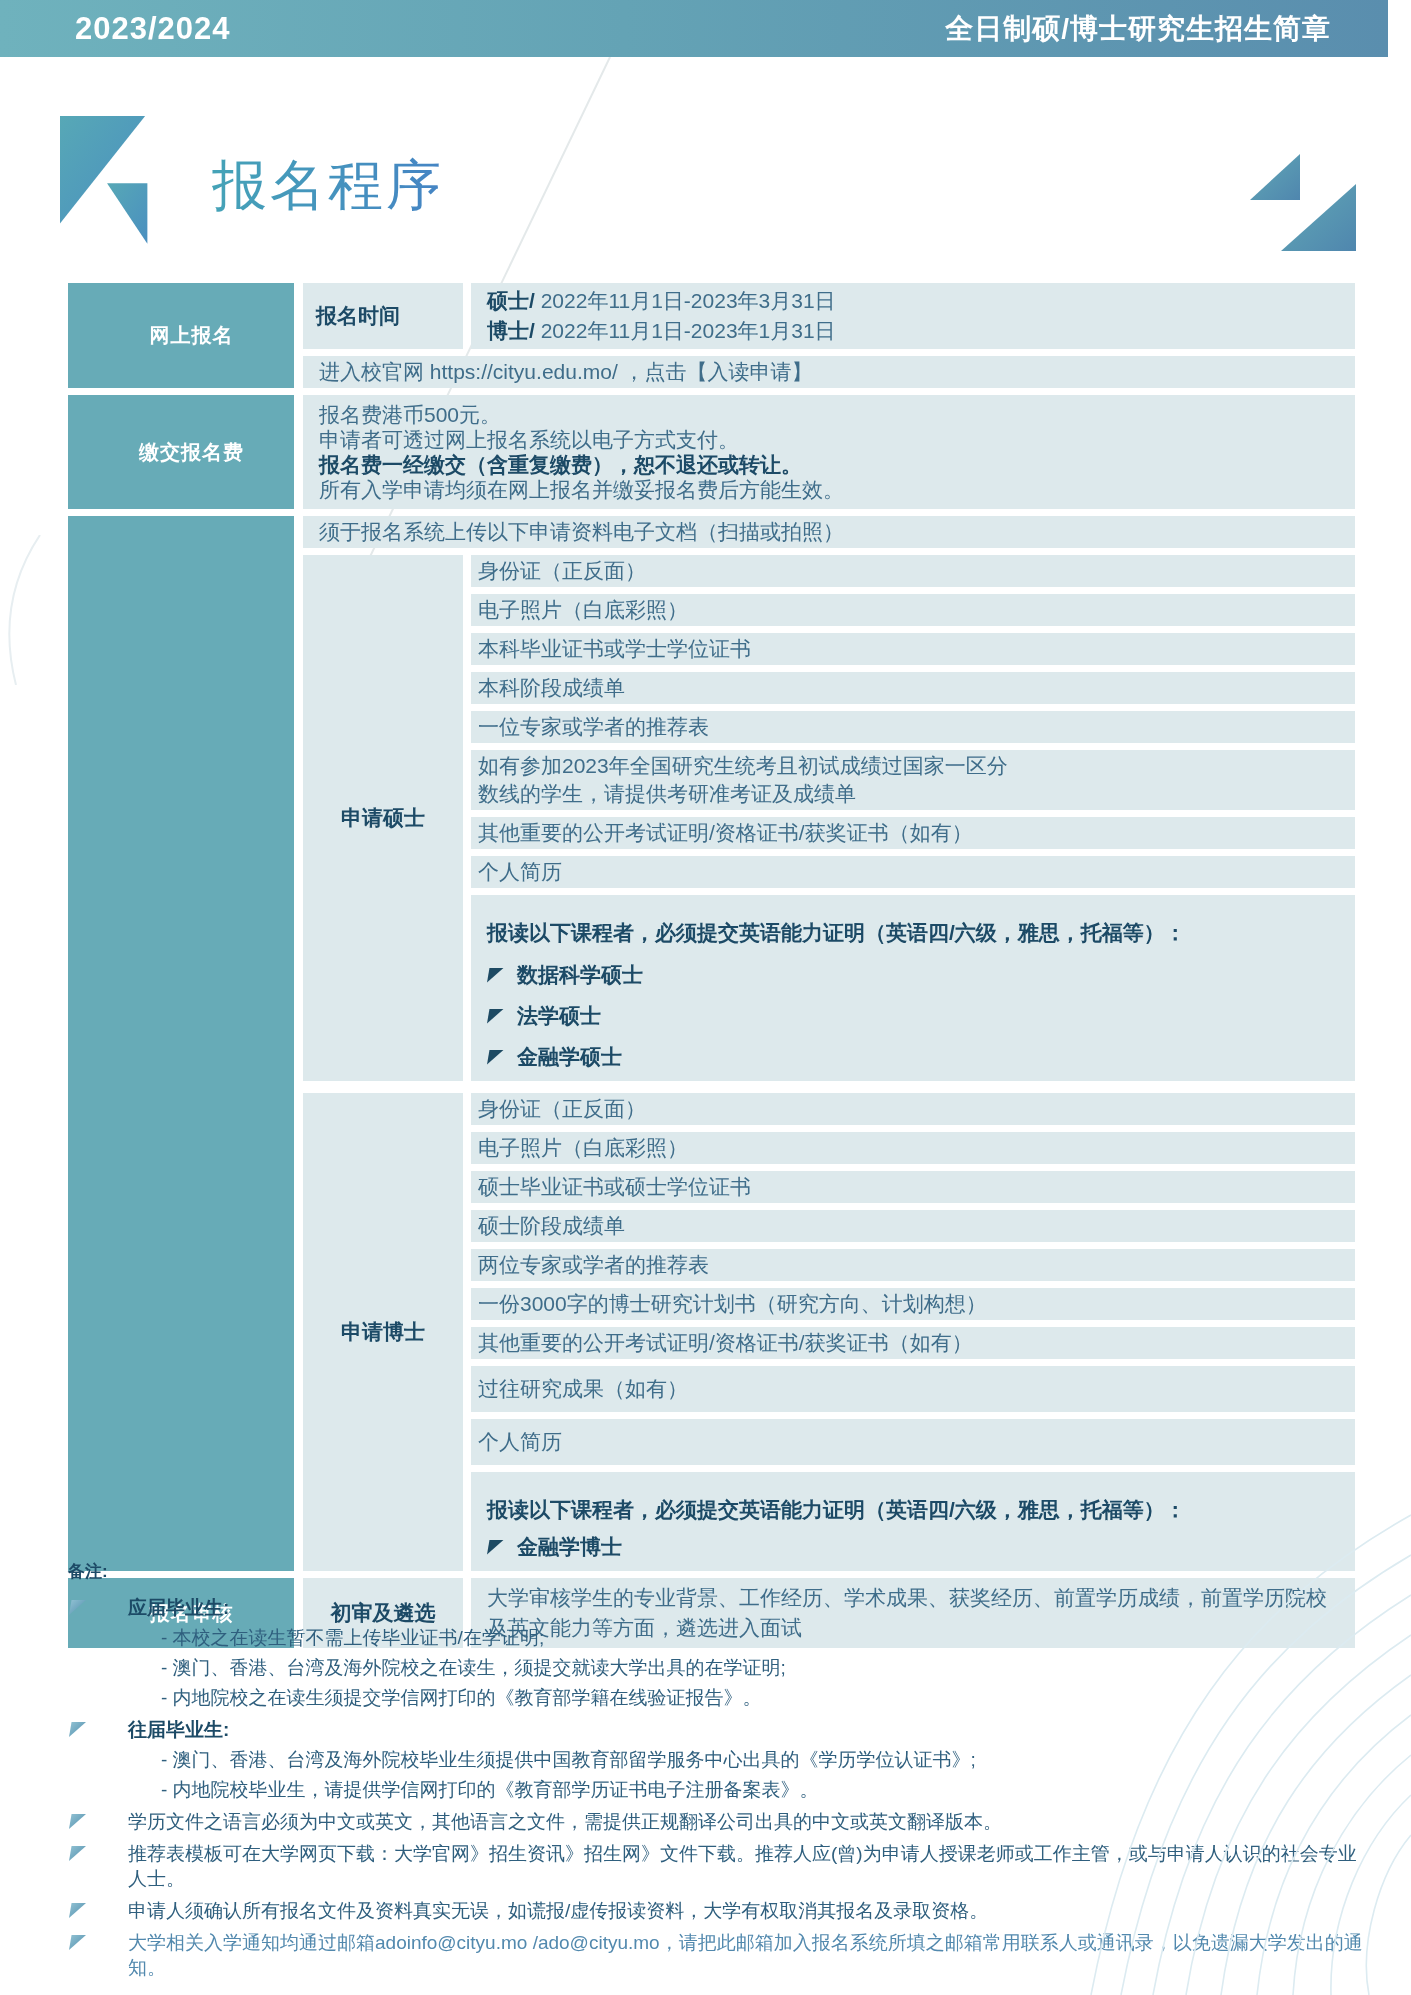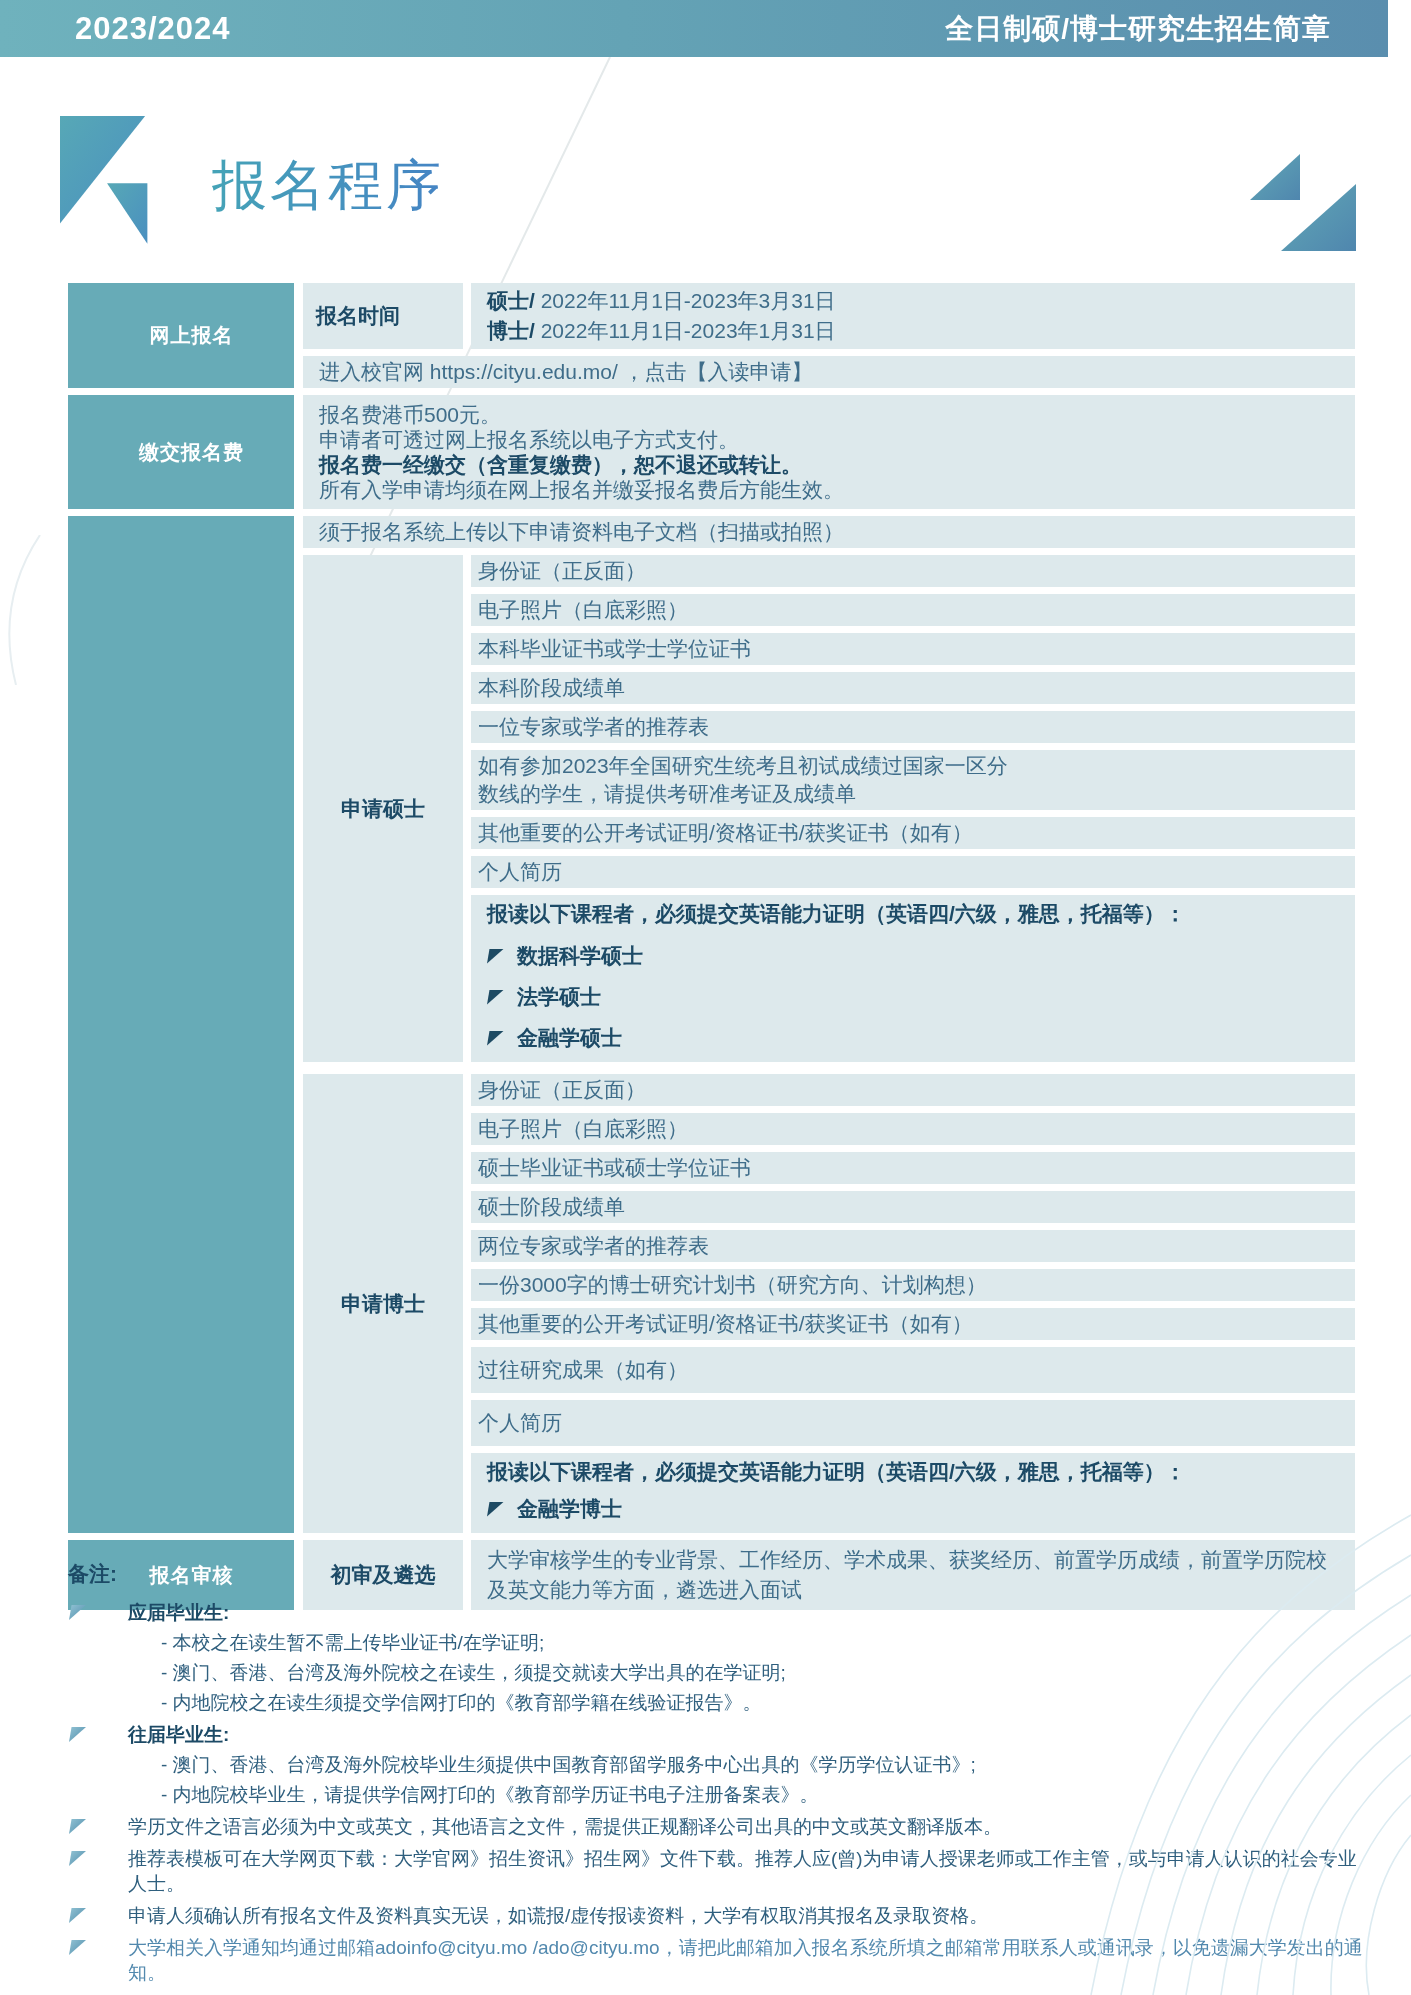--- a/index.html
+++ b/index.html
@@ -34,30 +34,30 @@
   .label2.center{justify-content:center;}
   .content{flex:1;min-width:0;}
   .dates-cell{padding:3px 0 3px 16px;line-height:30px;}
   .bold-prefix{font-weight:bold;color:#1c4a66;}
   .oneline{min-height:31px;display:flex;align-items:center;padding:2px 8px 2px 16px;}
   .fee-cell{padding:7px 0 7px 16px;line-height:25px;}
   .fee-bold{font-weight:bold;color:#1c4a66;}
   .items{display:flex;flex-direction:column;gap:7px;flex:1;min-width:0;}
   .item{min-height:31px;display:flex;align-items:center;padding:2px 7px;line-height:28px;white-space:pre-line;}
   .item.tall{min-height:46px;}
-  .eng{padding:3px 16px 10px;}
+  .eng{padding:22px 16px 10px;}
   .eng-head{font-weight:bold;color:#1c4a66;line-height:31px;}
   .course{display:flex;align-items:center;margin-top:13px;font-weight:bold;color:#1c4a66;}
   .flag{flex:0 0 17px;width:17px;height:15px;margin-right:13px;
         clip-path:polygon(15% 0,100% 0,0 100%);background:#1d4a63;}
   .eng.compact .course{margin-top:8px;}
   .review-cell{padding:5px 16px;line-height:30px;display:flex;align-items:center;}
   
   .notes{position:absolute;left:68px;top:1560px;width:1300px;font-size:19px;color:#2f5f7e;}
-  .notes-heading{font-size:21px;font-weight:bold;color:#1c4a66;margin-bottom:12px;}
+  .notes-heading{font-size:17px;font-weight:bold;color:#1c4a66;margin-bottom:12px;}
   .note{display:flex;margin-top:7px;line-height:25px;gap:28px;}
   .note-bullet{flex:0 0 17px;width:17px;height:15px;margin:5px 14px 0 1px;
         clip-path:polygon(15% 0,100% 0,0 100%);background:linear-gradient(135deg,#93c3d4,#4e8cab);}
   .note-title{font-weight:bold;color:#1c4a66;}
   .subnote{margin-left:33px;margin-top:5px;line-height:25px;}
   .note-text{flex:1;min-width:0;}
   .note.light .note-text{color:#5289ae;}
 </style>
 </head>
 <body>

